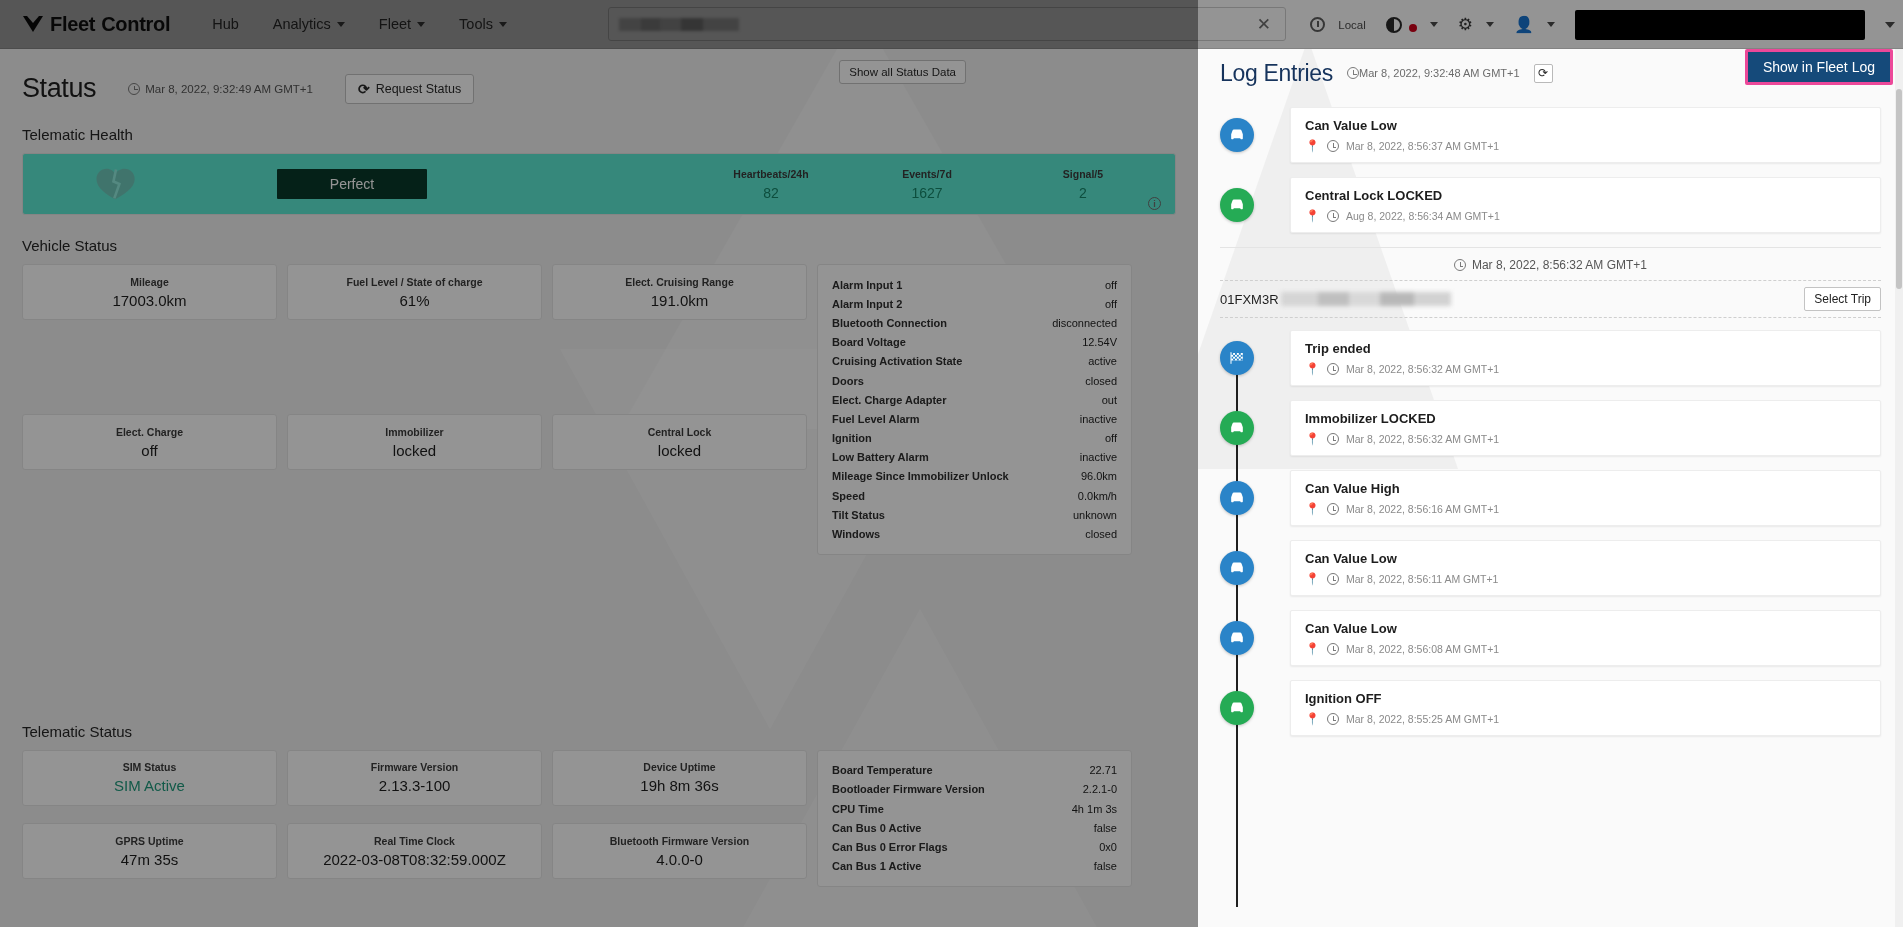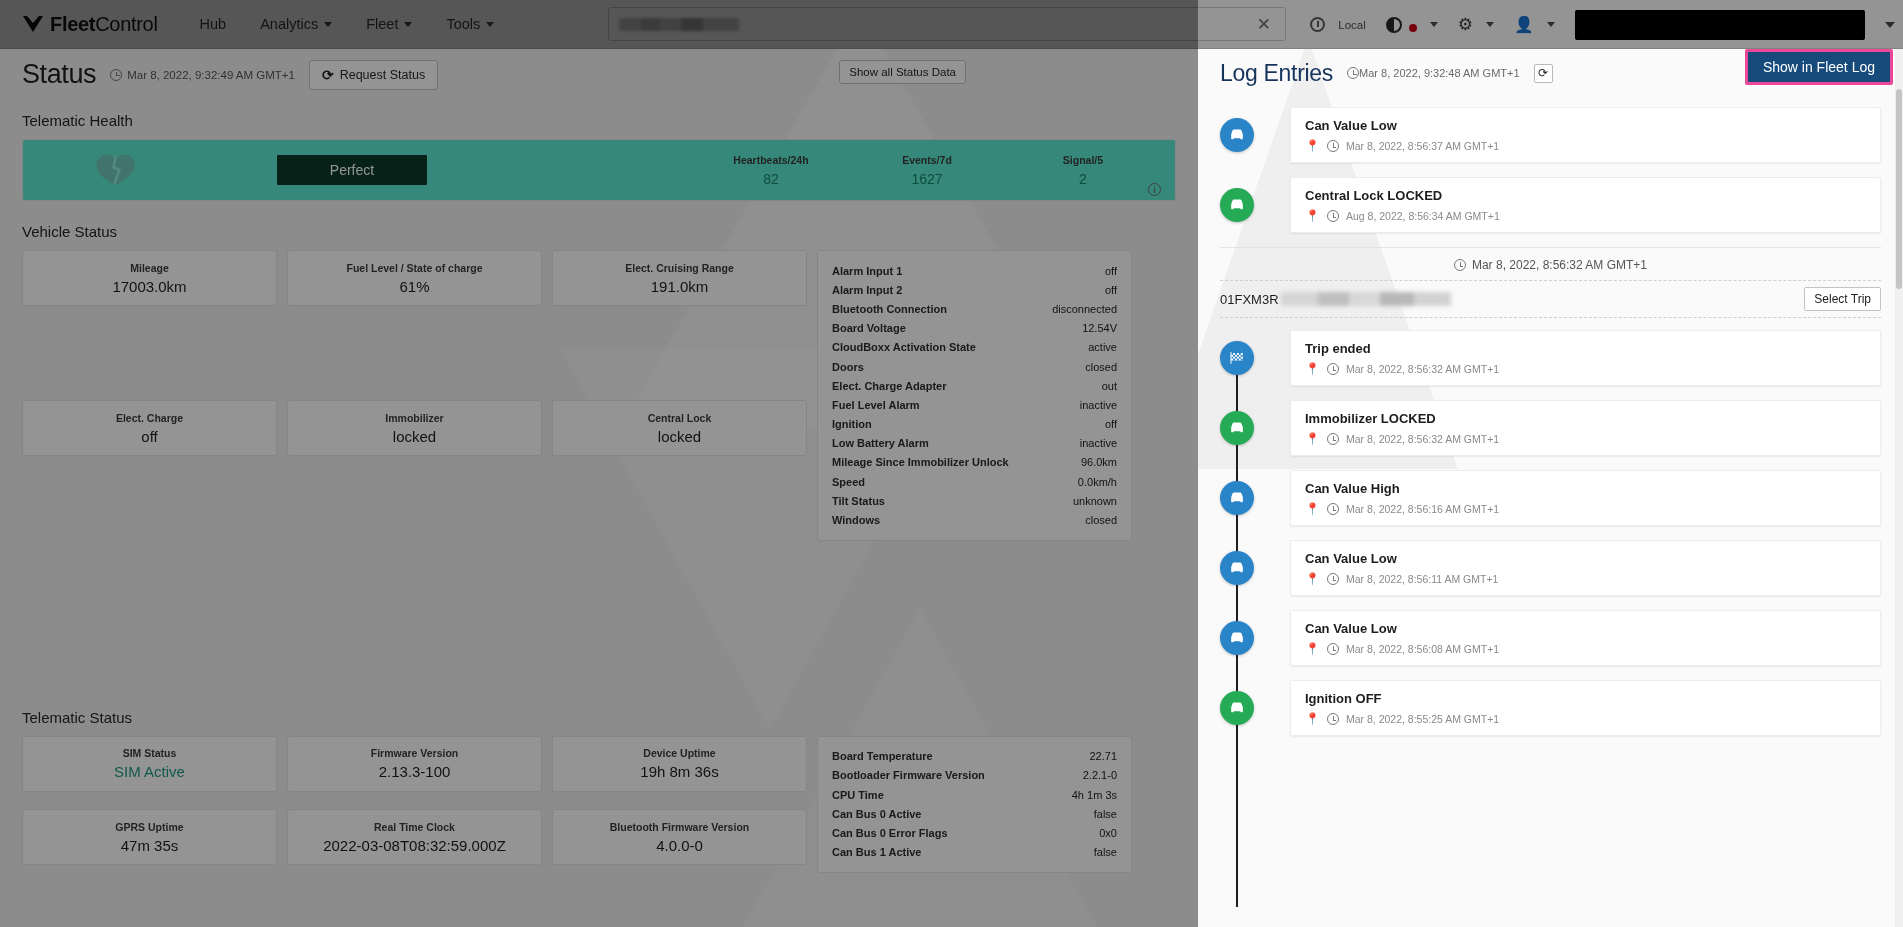--- a/index.html
+++ b/index.html
@@ -28,21 +28,21 @@
   
   .topnav {
     position: absolute; left:0; top:0; width: 1903px; height: 49px;
     background: #ffffff; border-bottom: 1px solid #e2e2e2;
     display: flex; align-items: center; z-index: 5;
   }
   .brand { display:flex; align-items:center; gap:6px; margin-left: 22px; }
   .brand-mark { width: 22px; height: 20px; display:block; }
   .brand-text { font-size: 20px; letter-spacing: -0.3px; color:#1b1b1b; }
   .brand-text b { font-weight: 700; }
-  .brand-text span { font-weight: 400; }
+  .brand-text span { font-weight: 700; margin-left: 6px; }
 
   .nav-items { display:flex; align-items:center; margin-left: 42px; gap: 34px; }
   .nav-item {
     font-size: 14.5px; color: #3d3d3d; display:flex; align-items:center; gap:6px;
     cursor: pointer; white-space: nowrap;
   }
   .caret {
     width:0;height:0;border-left:4px solid transparent;border-right:4px solid transparent;
     border-top:5px solid #4a4a4a; display:inline-block;
   }
@@ -105,21 +105,21 @@
     border-top: 380px solid rgba(255,255,255,0.4);
   }
   .bg-shape-c {
     position:absolute; left: 720px; top: 560px; width:0;height:0;
     border-left: 200px solid transparent; border-right:200px solid transparent;
     border-bottom: 360px solid rgba(255,255,255,0.35);
   }
 
   .page-head {
     position:relative; z-index:2;
-    display:flex; align-items:center; gap: 14px; padding: 10px 0 0 22px;
+    display:flex; align-items:center; gap: 32px; padding: 24px 0 0 22px;
   }
   .page-title { font-size: 27px; color:#1f1f1f; letter-spacing:-0.4px; }
   .ts-line { display:flex; align-items:center; gap:5px; font-size:11.5px; color:#555; }
   .clock-glyph {
     width:12px;height:12px;border:1.3px solid #7a7a7a;border-radius:50%;position:relative;
     display:inline-block;
   }
   .clock-glyph::after{content:"";position:absolute;left:5px;top:2px;width:1px;height:4.5px;background:#7a7a7a;}
   .clock-glyph::before{content:"";position:absolute;left:5px;top:5.5px;width:3.5px;height:1px;background:#7a7a7a;}
   .btn-outline {
@@ -345,21 +345,21 @@
           </div>
           <div class="detail-row">
             <span>Bluetooth Connection</span>
             <span class="dv">disconnected</span>
           </div>
           <div class="detail-row">
             <span>Board Voltage</span>
             <span class="dv">12.54V</span>
           </div>
           <div class="detail-row">
-            <span>CloudBoxx Activation State</span>
+            <span>Cruising Activation State</span>
             <span class="dv">active</span>
           </div>
           <div class="detail-row">
             <span>Doors</span>
             <span class="dv">closed</span>
           </div>
           <div class="detail-row">
             <span>Elect. Charge Adapter</span>
             <span class="dv">out</span>
           </div>

